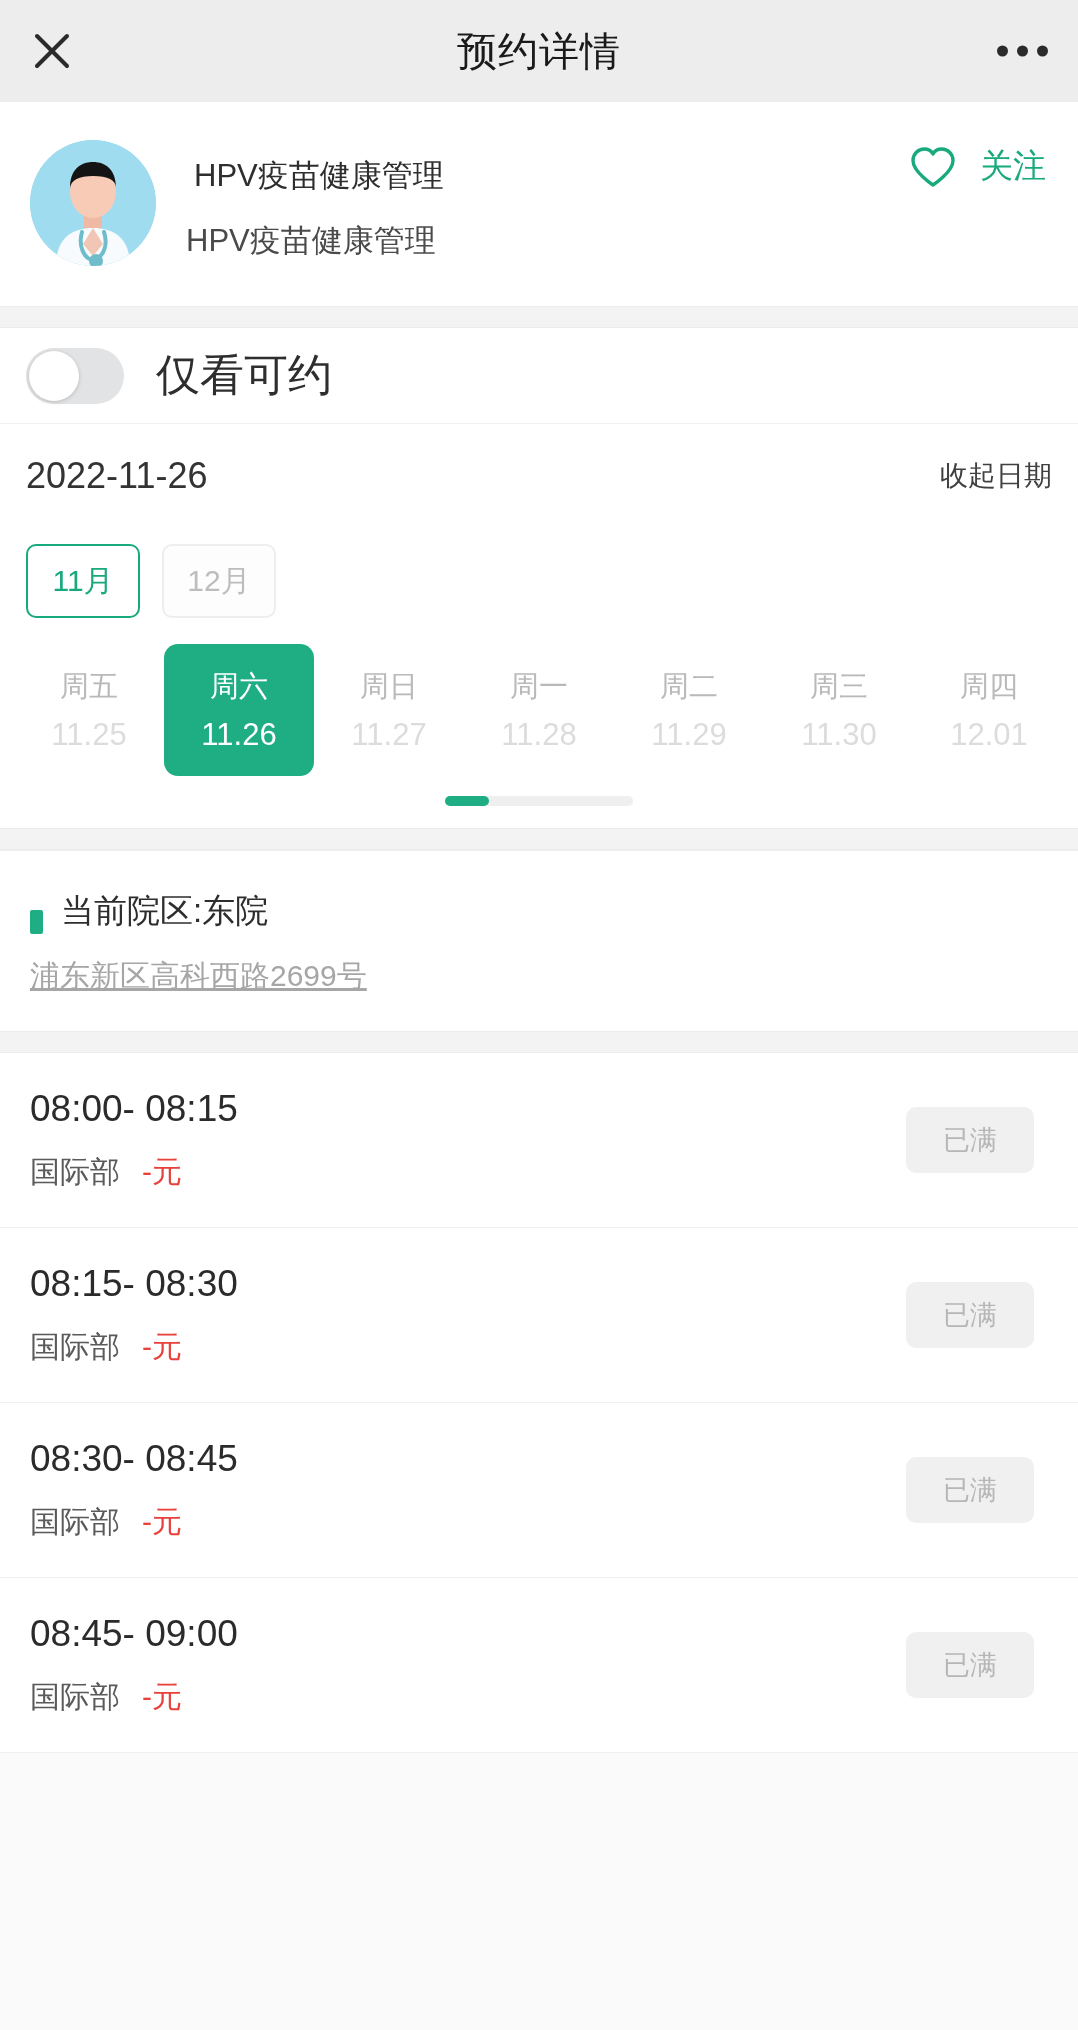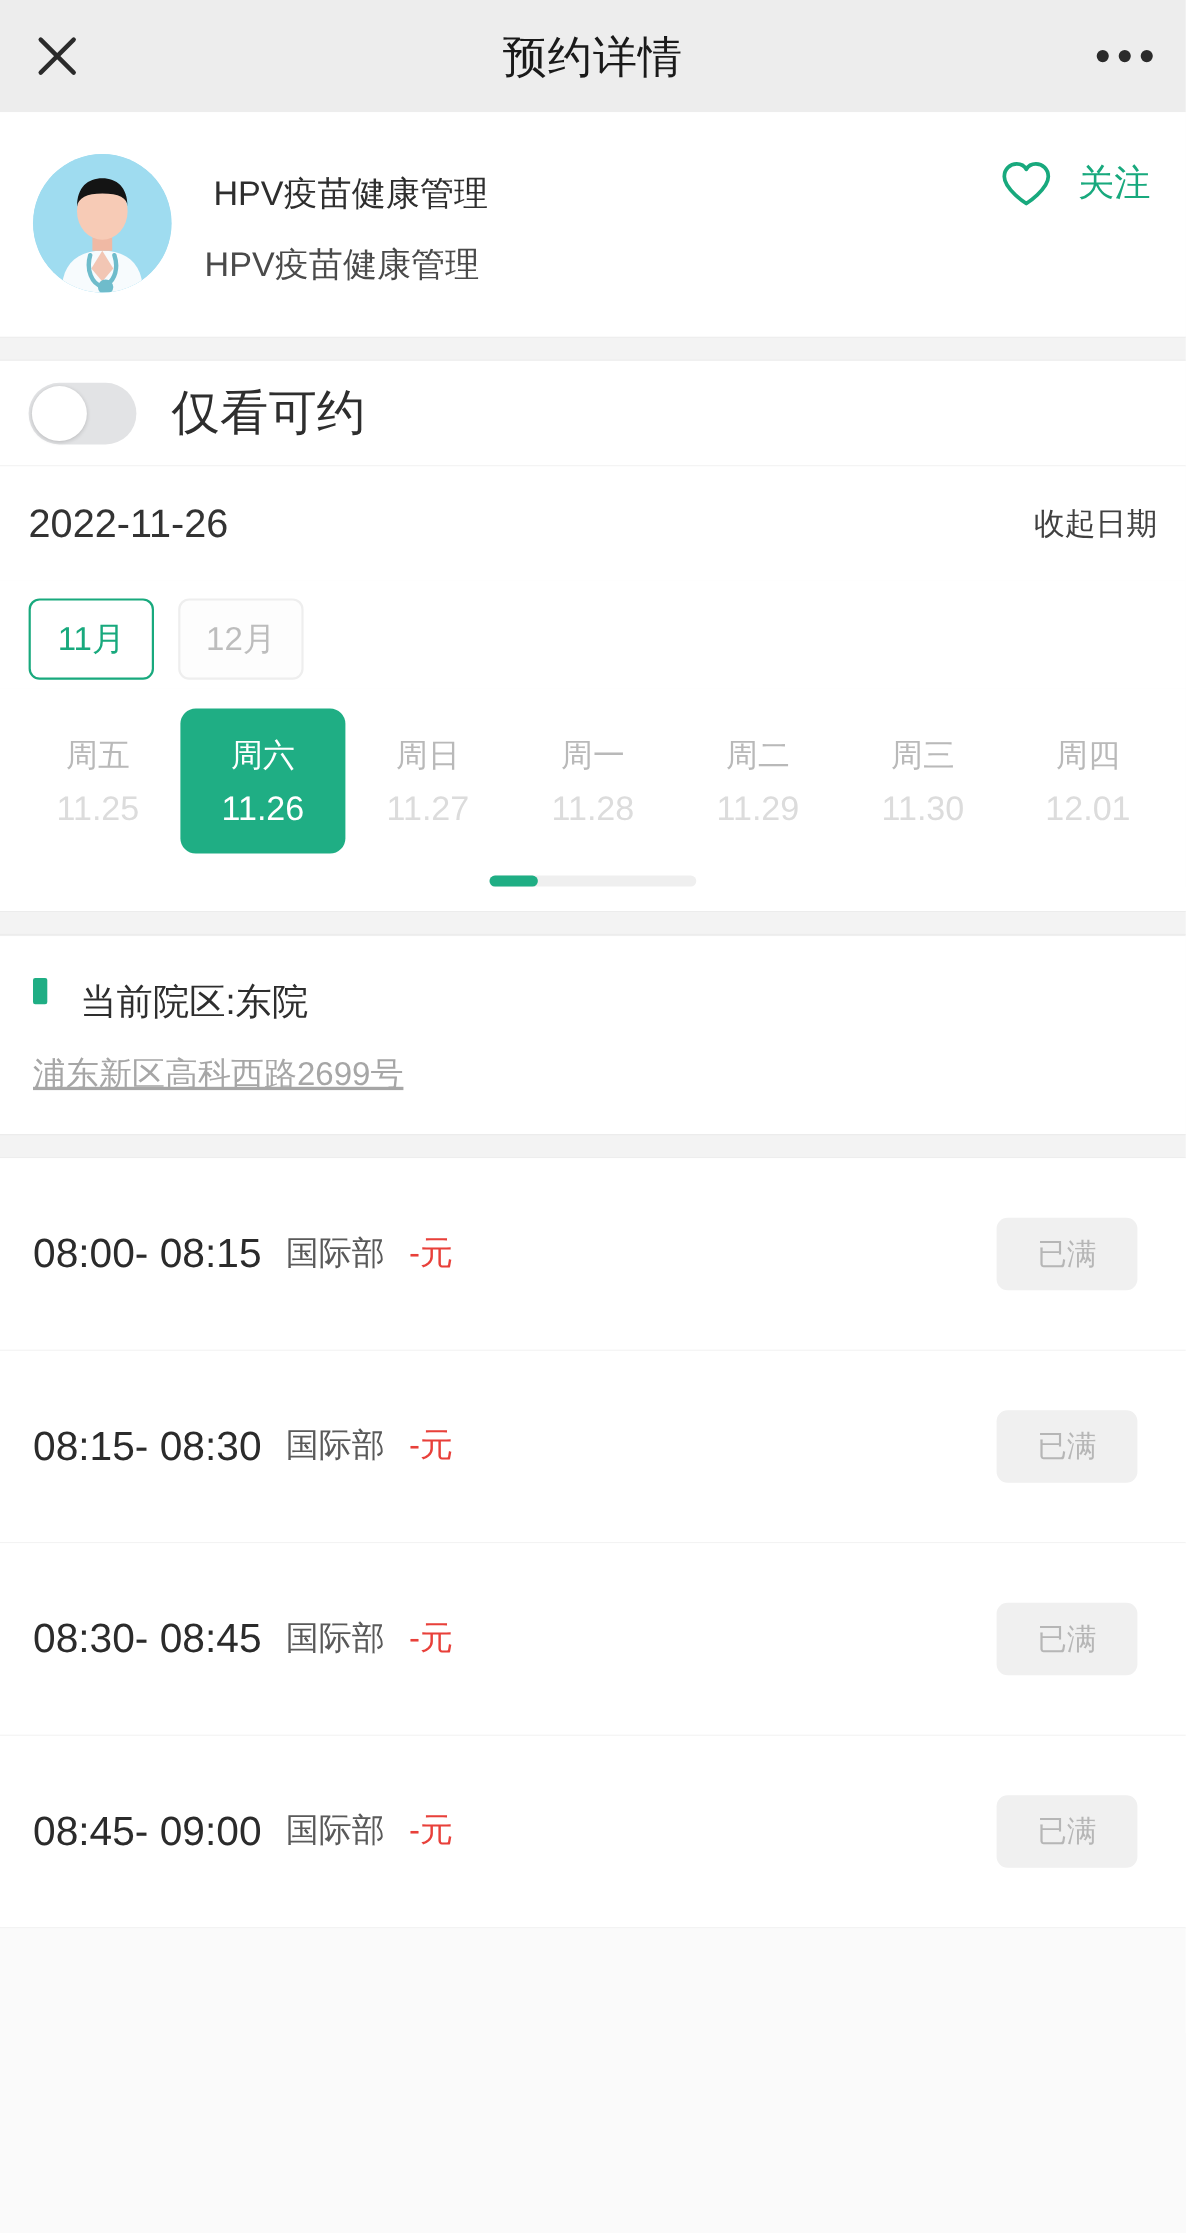--- a/index.html
+++ b/index.html
@@ -257,22 +257,22 @@
   .strip-pad { height: 22px; background: #ffffff; }
 
   
   .campus {
     background: #ffffff;
     border-top: 1px solid #efefef;
     padding: 38px 30px 34px 30px;
   }
   .campus-title {
     display: flex;
-    align-items: flex-start;
-    gap: 30px;
+    align-items: flex-end;
+    gap: 18px;
     font-size: 33px;
     color: #2e2e2e;
   }
   .campus-dot {
     width: 13px; height: 24px;
     background: #1fae84;
     border-radius: 2px;
     flex: 0 0 auto;
   }
   .campus-addr {
@@ -286,21 +286,21 @@
   .slot-list { background: #ffffff; }
   .slot {
     height: 175px;
     padding: 0 30px;
     display: flex;
     align-items: center;
     justify-content: space-between;
     border-bottom: 1px solid #f0f0f0;
     background: #ffffff;
   }
-  .slot-info { display: flex; flex-direction: row; gap: 22px; }
+  .slot-info { display: flex; flex-direction: column; gap: 22px; }
   .slot-time {
     font-size: 37px;
     color: #2b2b2b;
   }
   .slot-meta {
     display: flex;
     align-items: baseline;
     gap: 22px;
   }
   .slot-dept {

